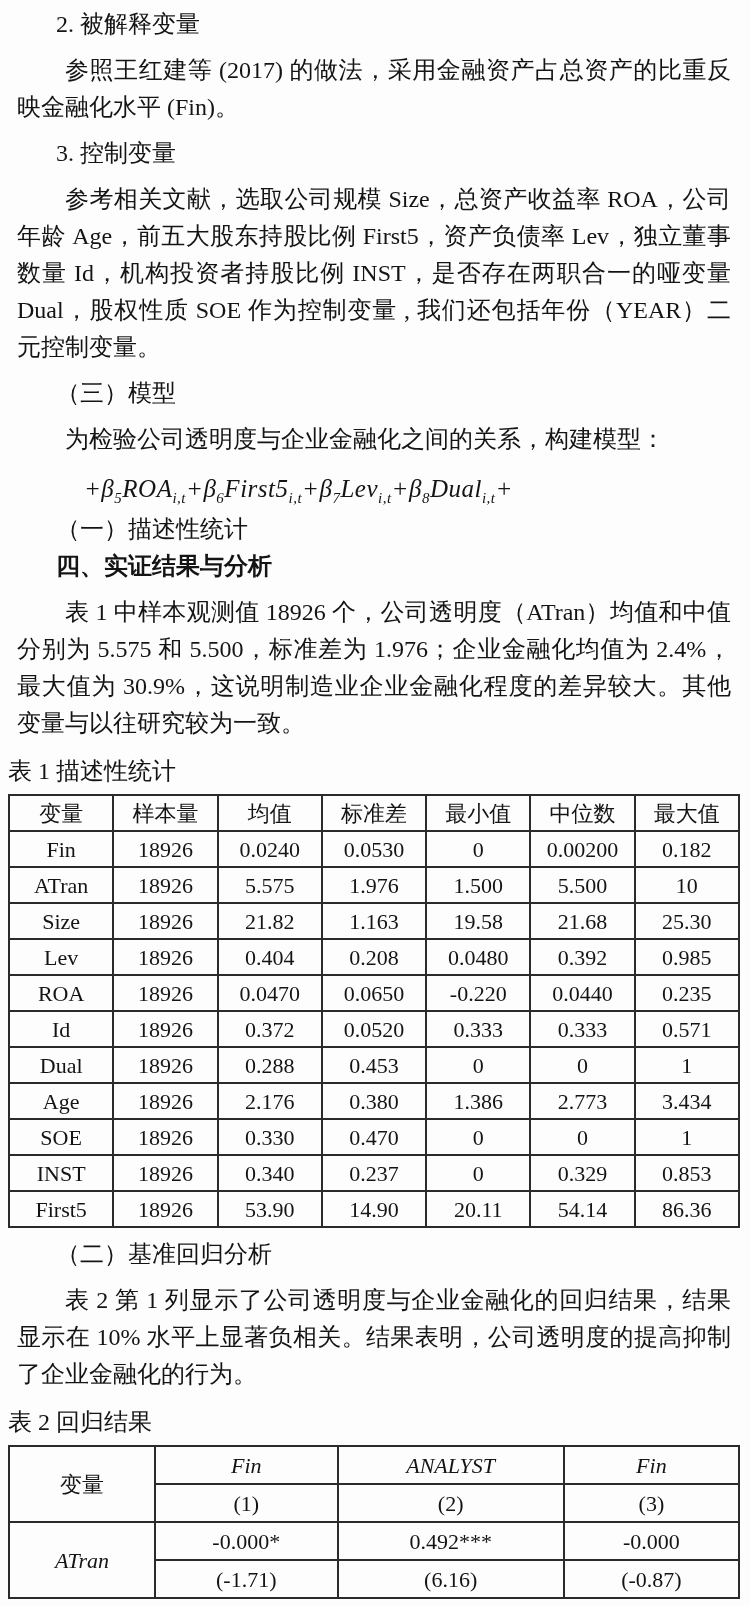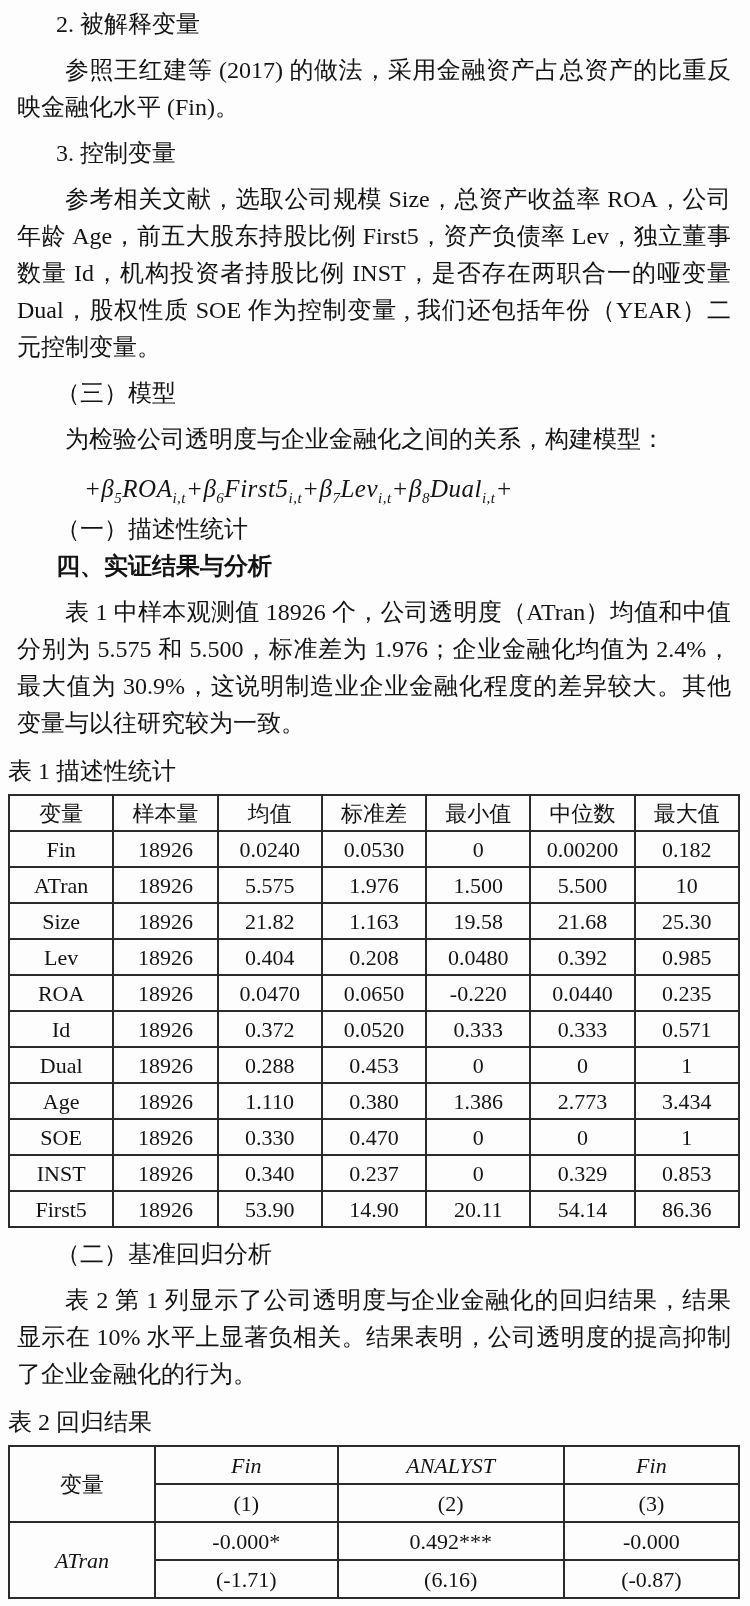--- a/index.html
+++ b/index.html
@@ -152,21 +152,21 @@
           <td>18926</td>
           <td>0.288</td>
           <td>0.453</td>
           <td>0</td>
           <td>0</td>
           <td>1</td>
         </tr>
         <tr>
           <td>Age</td>
           <td>18926</td>
-          <td>1.110</td>
+          <td>2.176</td>
           <td>0.380</td>
           <td>1.386</td>
           <td>2.773</td>
           <td>3.434</td>
         </tr>
         <tr>
           <td>SOE</td>
           <td>18926</td>
           <td>0.330</td>
           <td>0.470</td>

